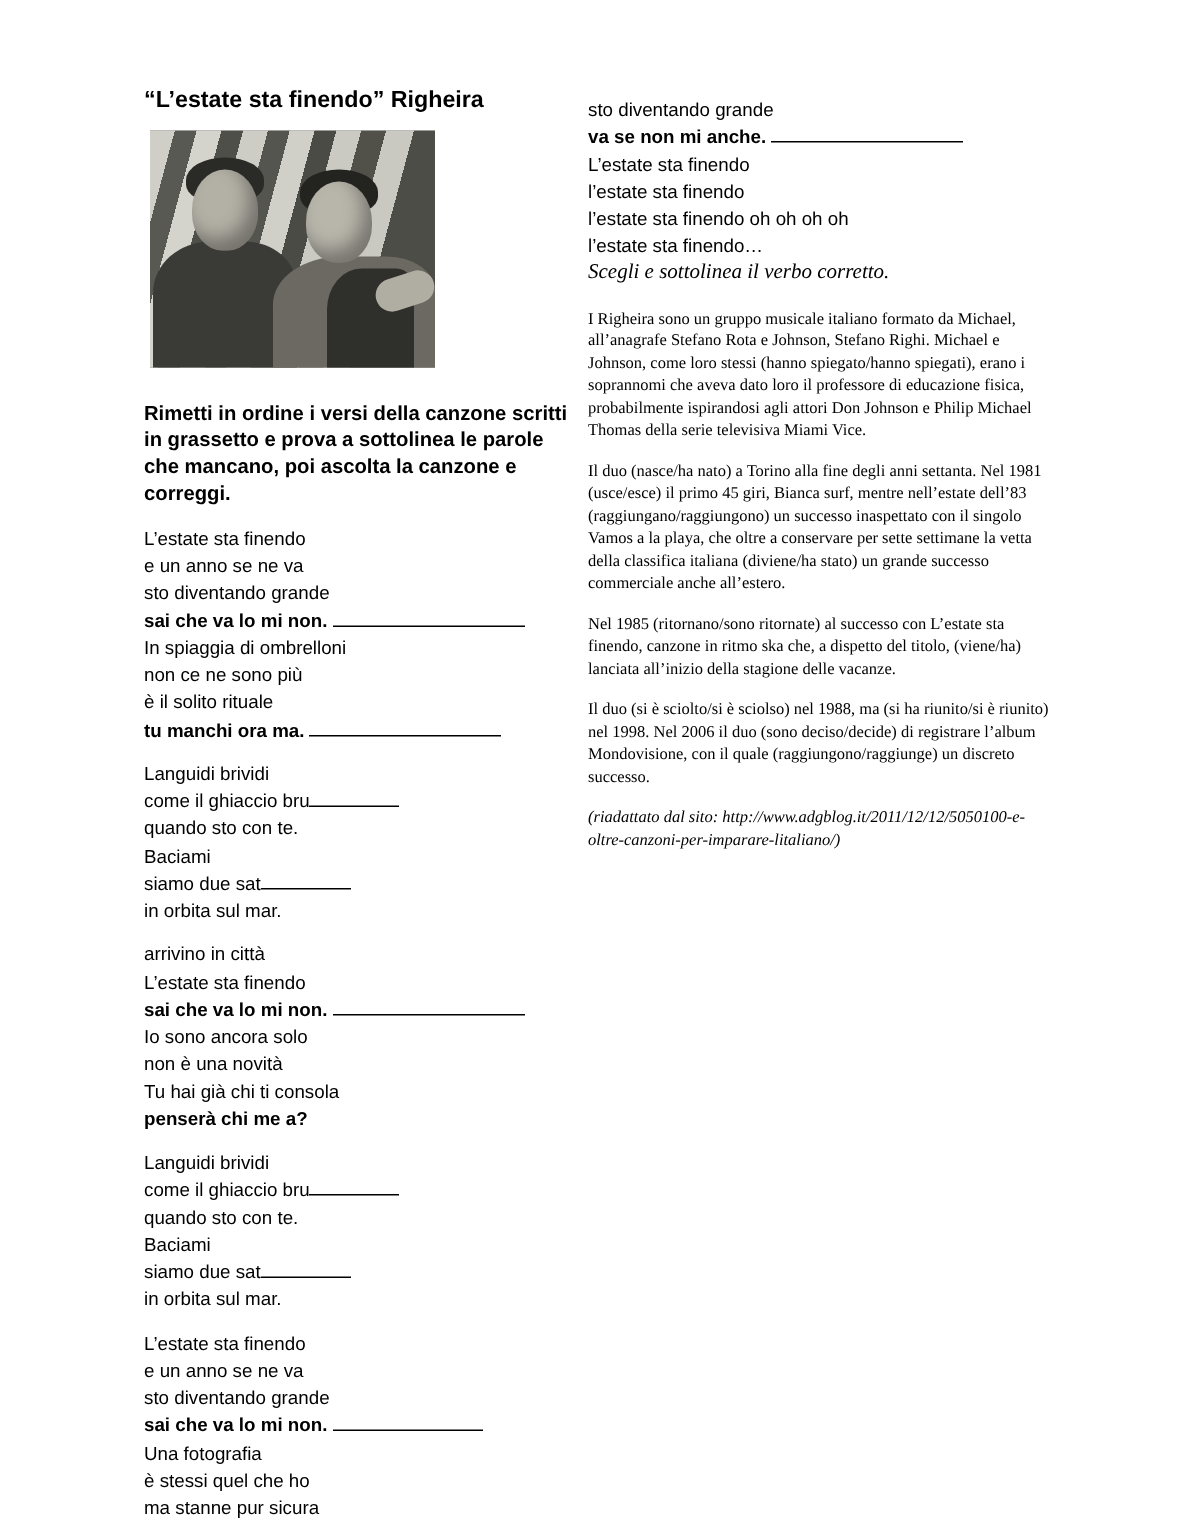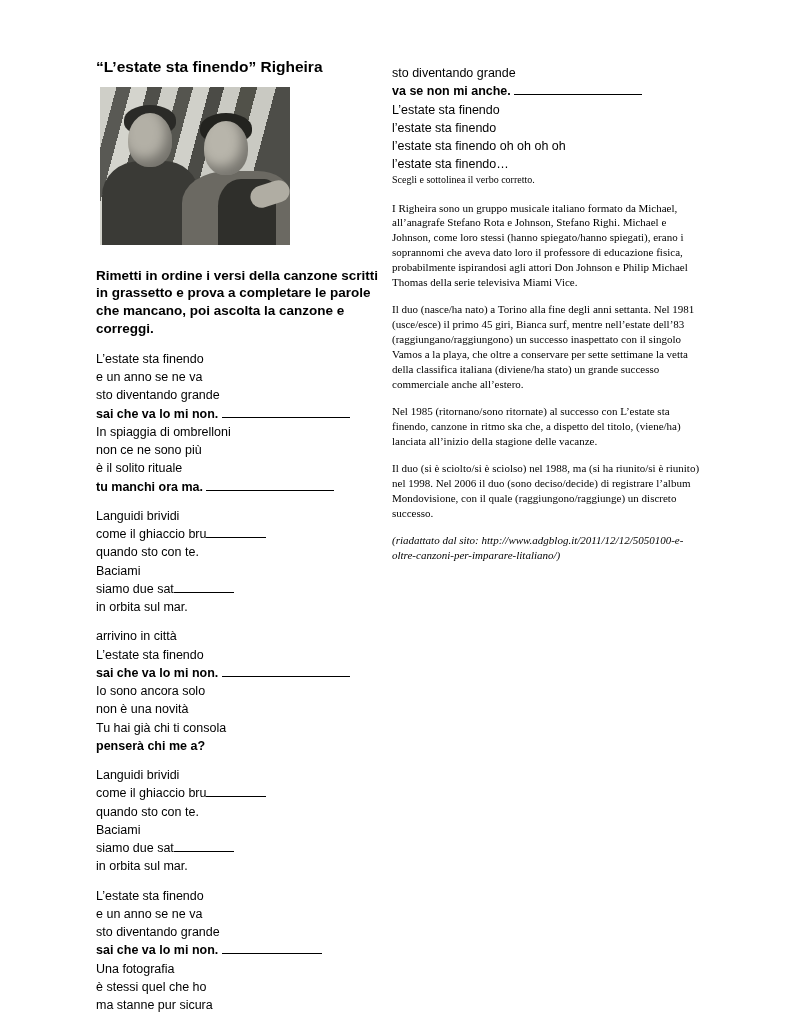--- a/index.html
+++ b/index.html
@@ -162,21 +162,22 @@
   }
   .right-lyrics .b { font-weight: bold; }
   .info-head {
     font-family: "Liberation Serif", serif;
     font-size: 14.5px;
     font-weight: bold;
     margin: 74px 0 1px 0;
   }
   .info-sub {
     font-family: "Liberation Serif", serif;
-    font-size: 10px;
+    font-size: 14px;
+    font-style: italic;
     margin: 0 0 16px 0;
   }
   .info-body p {
     font-family: "Liberation Serif", serif;
     font-size: 11px;
     line-height: 1.36;
     margin: 0 0 12px 0;
     text-align: left;
   }
   .source {
@@ -201,21 +202,21 @@
       <div class="body1"></div>
       <div class="body2"></div>
       <div class="body2b"></div>
       <div class="arm"></div>
       <div class="hair1"></div>
       <div class="head1"></div>
       <div class="hair2"></div>
       <div class="head2"></div>
     </div>
 
-    <div class="instr">Rimetti in ordine i versi della canzone scritti in grassetto e prova a completare le parole che mancano, poi ascolta la canzone e correggi.</div>
+    <div class="instr">Rimetti in ordine i versi della canzone scritti in grassetto e prova a sottolinea le parole che mancano, poi ascolta la canzone e correggi.</div>
 
     <div class="lyrics">
 
       <div class="stanza">
         <div>L’estate sta finendo</div>
         <div>e un anno se ne va</div>
         <div>sto diventando grande</div>
         <div><span class="b">sai che va lo mi non.</span> <span class="blank w-long"></span></div>
         <div>In spiaggia di ombrelloni</div>
         <div>non ce ne sono più</div>

